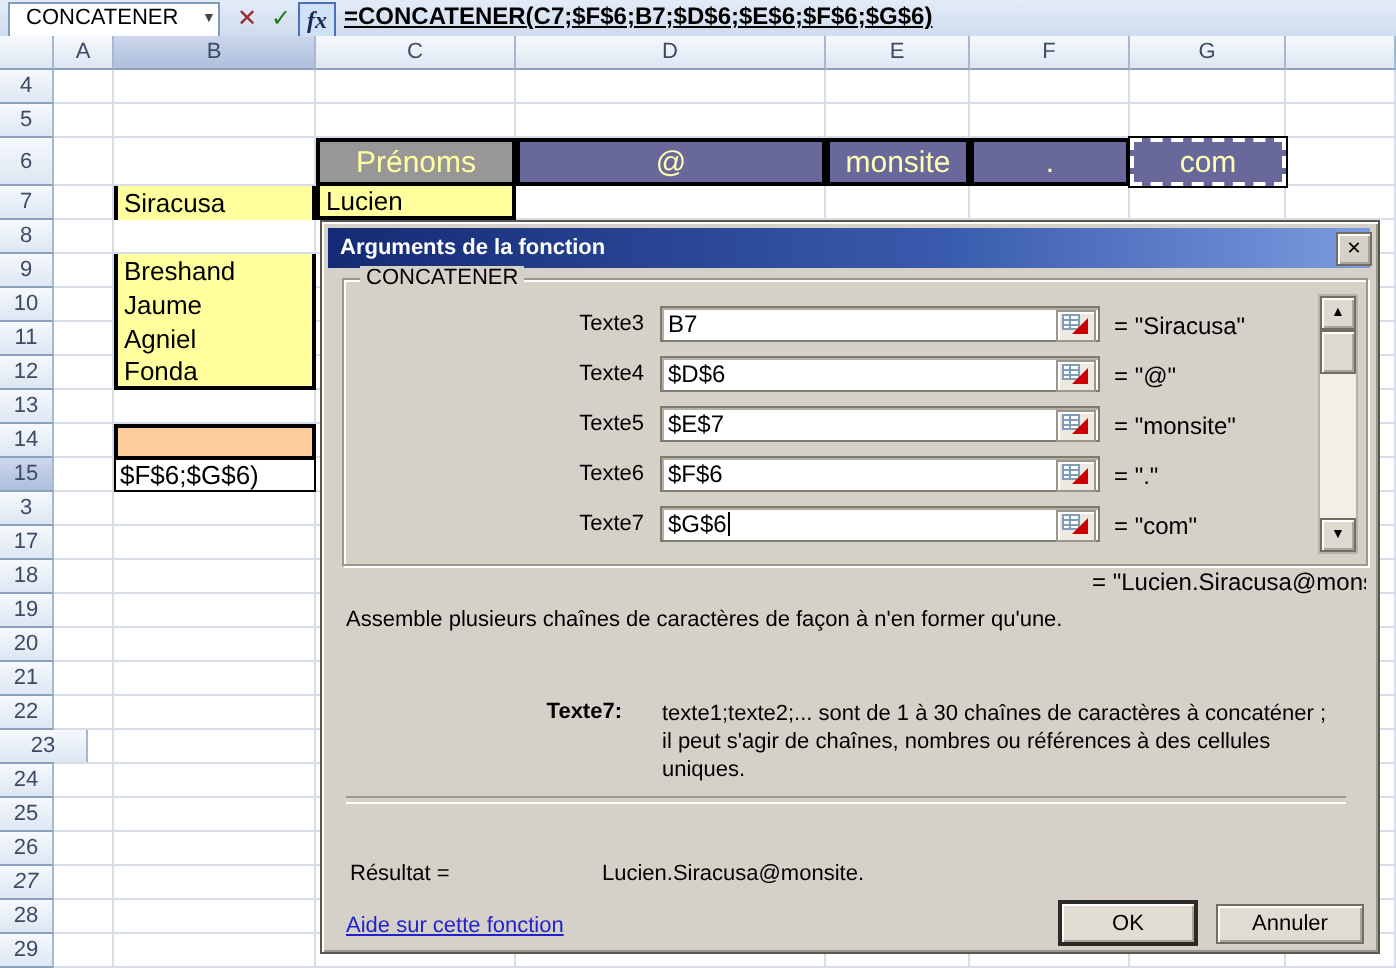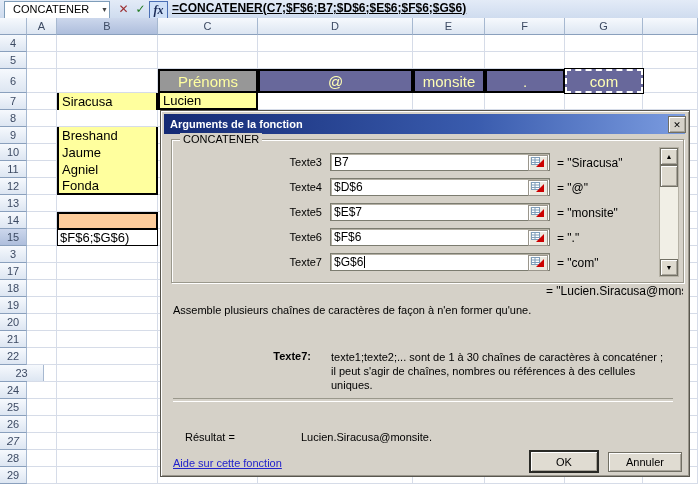--- a/index.html
+++ b/index.html
@@ -65,21 +65,21 @@
         border:1px solid #716f64;box-shadow:inset 1px 1px 0 #fff,inset -1px -1px 0 #a8a49a;
         font-size:7px;display:flex;align-items:center;justify-content:center;box-sizing:border-box;}
   .sthumb{position:absolute;left:0;top:17px;width:18px;height:22px;background:#dedacf;
         border:1px solid #716f64;box-shadow:inset 1px 1px 0 #fff,inset -1px -1px 0 #a8a49a;box-sizing:border-box;}
   .partial{position:absolute;left:385px;top:173px;width:137px;overflow:hidden;white-space:nowrap;font-size:12px;}
   .desc{position:absolute;left:12px;top:193px;width:498px;}
   .plabel{position:absolute;left:70px;top:239px;width:80px;text-align:right;font-weight:bold;}
   .ptext{position:absolute;left:170px;top:239px;width:338px;line-height:14px;}
   .sep{position:absolute;left:12px;top:287px;width:500px;height:2px;
        border-top:1px solid #9a988c;border-bottom:1px solid #fff;}
-  .rlabel{position:absolute;left:24px;top:320px;}
+  .rlabel{position:absolute;left:14px;top:320px;}
   .rvalue{position:absolute;left:140px;top:320px;}
   .hlink{position:absolute;left:12px;top:346px;color:#2222cc;text-decoration:underline;}
   .btn{position:absolute;background:#e0dcd2;border:1px solid #716f64;
        box-shadow:inset 1px 1px 0 #fff,inset -1px -1px 0 #a8a49a;
        font-size:11px;display:flex;align-items:center;justify-content:center;box-sizing:border-box;}
   .okbtn{left:368px;top:339px;width:70px;height:23px;border:2px solid #2a2a26;}
   .cancelbtn{left:447px;top:341px;width:74px;height:20px;}
 </style>
 </head>
 <body>

